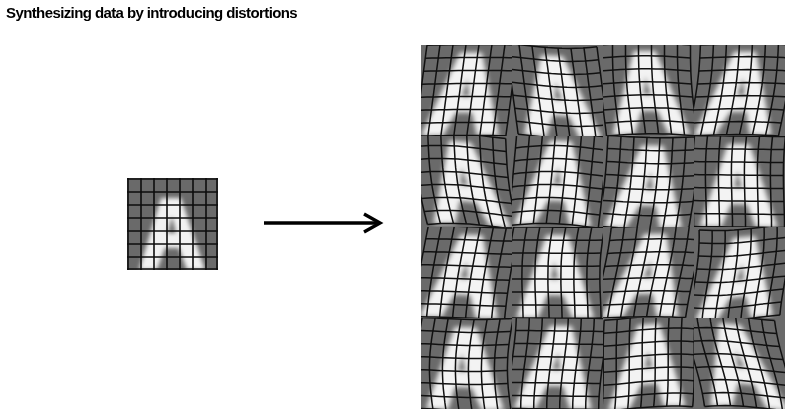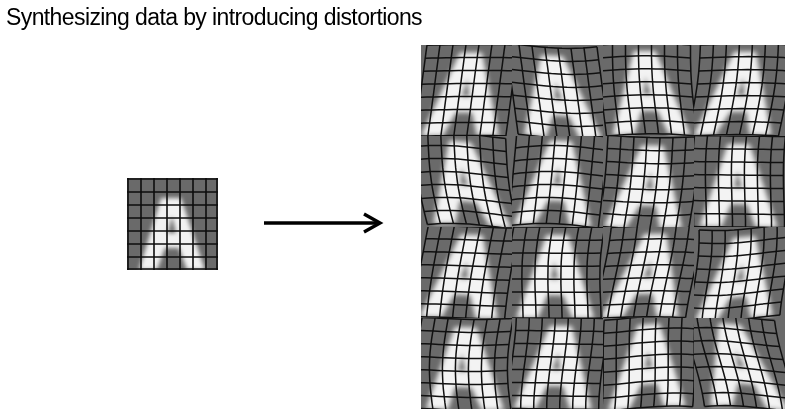--- a/index.html
+++ b/index.html
@@ -1,18 +1,18 @@
 <!DOCTYPE html>
 <html><head>
 <meta charset="utf-8">
 <style>
   html, body { margin: 0; padding: 0; background: #ffffff; }
   body { width: 792px; height: 420px; position: relative; overflow: hidden;
          font-family: "DejaVu Sans", sans-serif; }
-  .title { position: absolute; left: 6px; top: 4px; font-size: 23px; font-weight: normal;
+  .title { position: absolute; left: 6px; top: 4px; font-size: 15px; font-weight: bold;
            color: #000; letter-spacing: -0.6px; white-space: nowrap; font-family: "Liberation Sans", sans-serif; }
   .tile { position: absolute; background: #6a6a6a; overflow: hidden; }
   .tile svg { display: block; }
   .src { left: 127px; top: 178px; width: 91px; height: 92px; }
   .arrow { position: absolute; left: 264px; top: 212px; }
   .grid { position: absolute; left: 421px; top: 45px; width: 364px; height: 364px;
           display: grid; grid-template-columns: repeat(4, 91px); grid-template-rows: repeat(4, 91px); background:#333; }
   .grid .cell { position: relative; background: #6a6a6a; overflow: hidden; }
 </style>
 </head>

